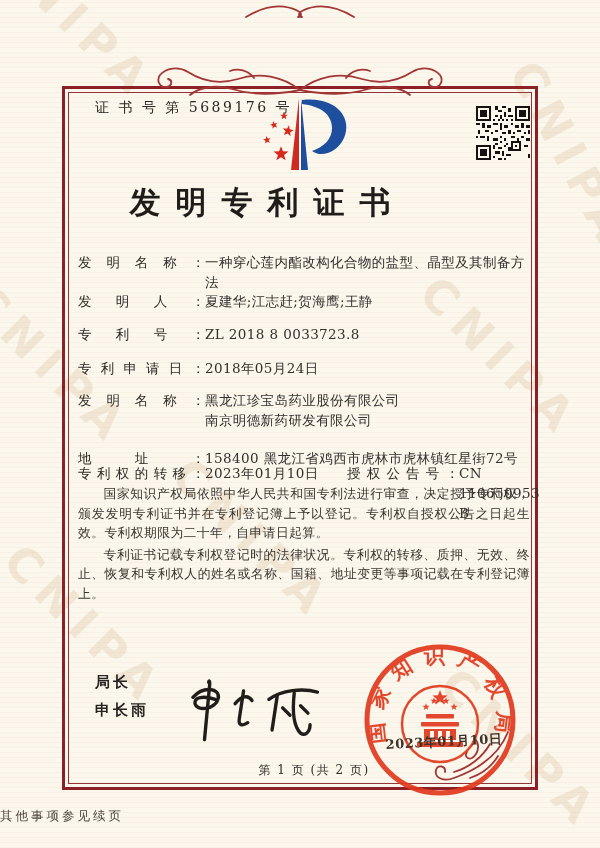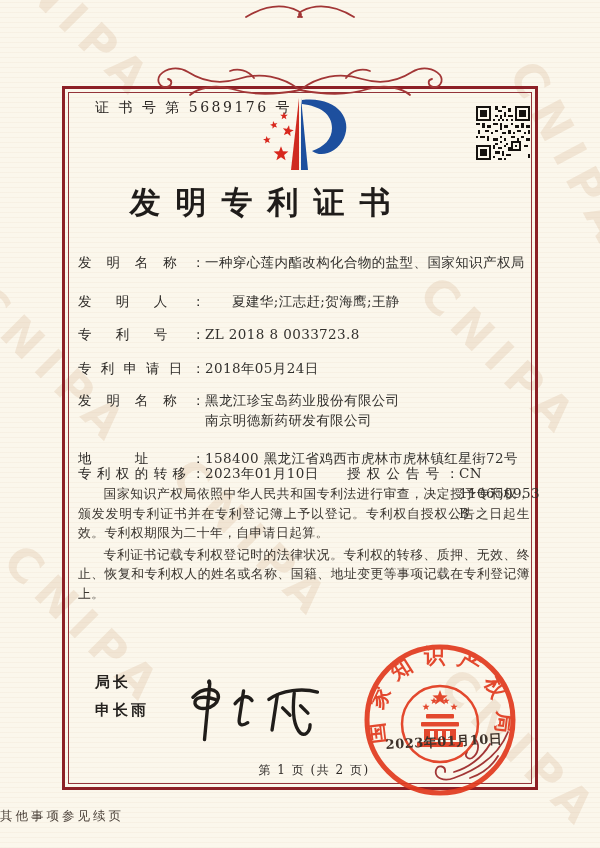--- a/index.html
+++ b/index.html
@@ -168,23 +168,23 @@
           M9 21h2v1H9zM12 21h1v2h-1zM14 22h2v1h-2zM24 22h1v2h-1z
           M8 23h1v1H8zM10 24h2v1h-2zM13 24h1v1h-1z
           M16 16h5v1h-5zM16 17h1v4h-1zM20 17h1v4h-1zM17 20h4v1h-4zM18 18h1v1h-1z"></path>
       </g>
     </svg>
 
     <div class="title">发明专利证书</div>
 
     <div class="frow" style="top:252px;">
       <span class="flabel">发明名称：</span>
-      <span class="fvalue">一种穿心莲内酯改构化合物的盐型、国家知识产权局</span>
-    </div>
-    <div class="frow" style="top:291px;gap:27px;">
+      <span class="fvalue">一种穿心莲内酯改构化合物的盐型、晶型及其制备方法</span>
+    </div>
+    <div class="frow" style="top:291px;">
       <span class="flabel">发明人：</span>
       <span class="fvalue">夏建华;江志赶;贺海鹰;王静</span>
     </div>
     <div class="frow" style="top:324px;">
       <span class="flabel">专利号：</span>
       <span class="fvalue">ZL 2018 8 0033723.8</span>
     </div>
     <div class="frow" style="top:358px;">
       <span class="flabel">专利申请日：</span>
       <span class="fvalue">2018年05月24日</span>

